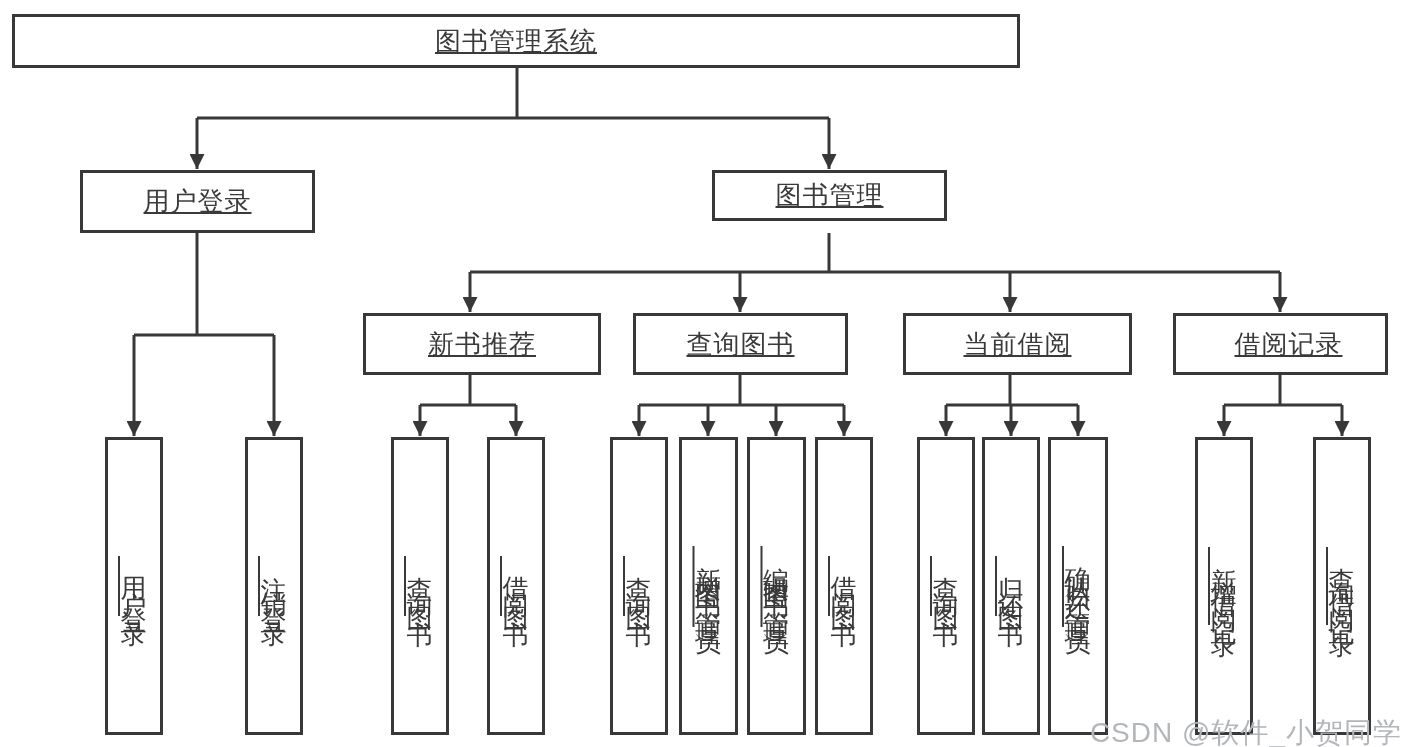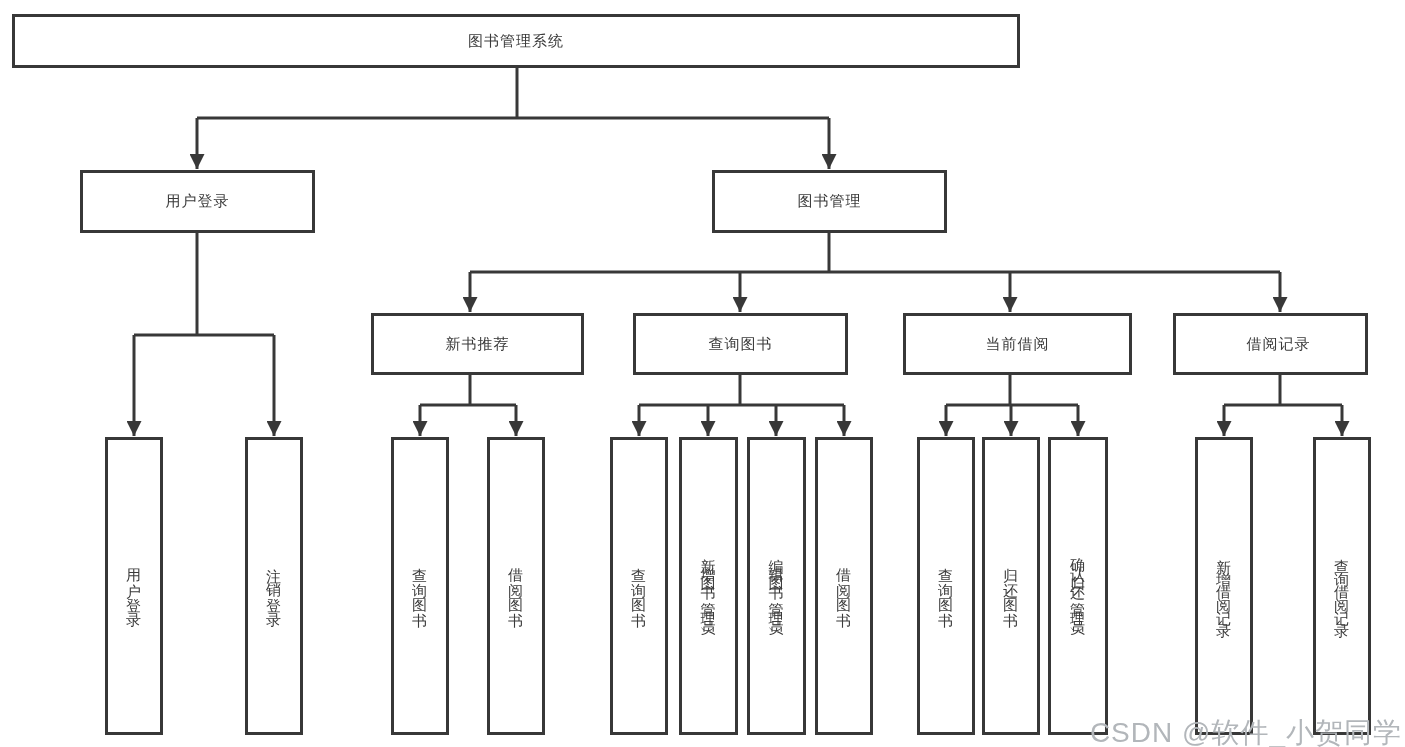--- a/index.html
+++ b/index.html
@@ -20,23 +20,24 @@
   }
   .wires{position:absolute;left:0;top:0;pointer-events:none;}
   .ln{stroke:var(--line);stroke-width:3;fill:none;}
   .arrow-cap{fill:var(--line);}
   .node{
     position:absolute;
     box-sizing:border-box;
     border:3px solid var(--border);
     background:var(--bg);
     display:flex;align-items:center;justify-content:center;
-    font-size:15px;
+    font-size:26px;
     letter-spacing:1px;
     text-align:left;
+    text-decoration:underline;
   }
   .tall .vtext{
     writing-mode:vertical-rl;
     text-orientation:mixed;
     line-height:1;
     letter-spacing:15px;
   }
   .tall .sp6{letter-spacing:13px;}
   .tall .sp9{letter-spacing:9px;}
   .watermark{
@@ -97,26 +98,26 @@
 
     <path class="ln" d="M1280 375 V405"></path>
     <path class="ln" d="M1224 405 H1342"></path>
     <path class="ln" d="M1224 405 V436" marker-end="url(#arrowhead)"></path>
     <path class="ln" d="M1342 405 V436" marker-end="url(#arrowhead)"></path>
   </svg>
 
   <div class="node" style="left:12px;top:14px;width:1008px;height:54px;">图书管理系统</div>
 
   <div class="node" style="left:80px;top:170px;width:235px;height:63px;">用户登录</div>
-  <div class="node" style="left:712px;top:170px;width:235px;height:63px;">图书管理</div>
+  <div class="node" style="left:712px;top:170px;width:235px;height:51px;">图书管理</div>
 
-  <div class="node" style="left:371px;top:313px;width:213px;height:62px;">新书推荐</div>
+  <div class="node" style="left:363px;top:313px;width:238px;height:62px;">新书推荐</div>
   <div class="node" style="left:633px;top:313px;width:215px;height:62px;">查询图书</div>
   <div class="node" style="left:903px;top:313px;width:229px;height:62px;">当前借阅</div>
-  <div class="node" style="left:1173px;top:313px;width:195px;height:62px;padding-left:16px;">借阅记录</div>
+  <div class="node" style="left:1173px;top:313px;width:215px;height:62px;padding-left:16px;">借阅记录</div>
 
   <div class="node tall" style="left:105px;top:437px;width:58px;height:298px;">
     <span class="vtext">用户登录</span>
   </div>
   <div class="node tall" style="left:245px;top:437px;width:58px;height:298px;">
     <span class="vtext">注销登录</span>
   </div>
 
   <div class="node tall" style="left:391px;top:437px;width:58px;height:298px;">
     <span class="vtext">查询图书</span>

